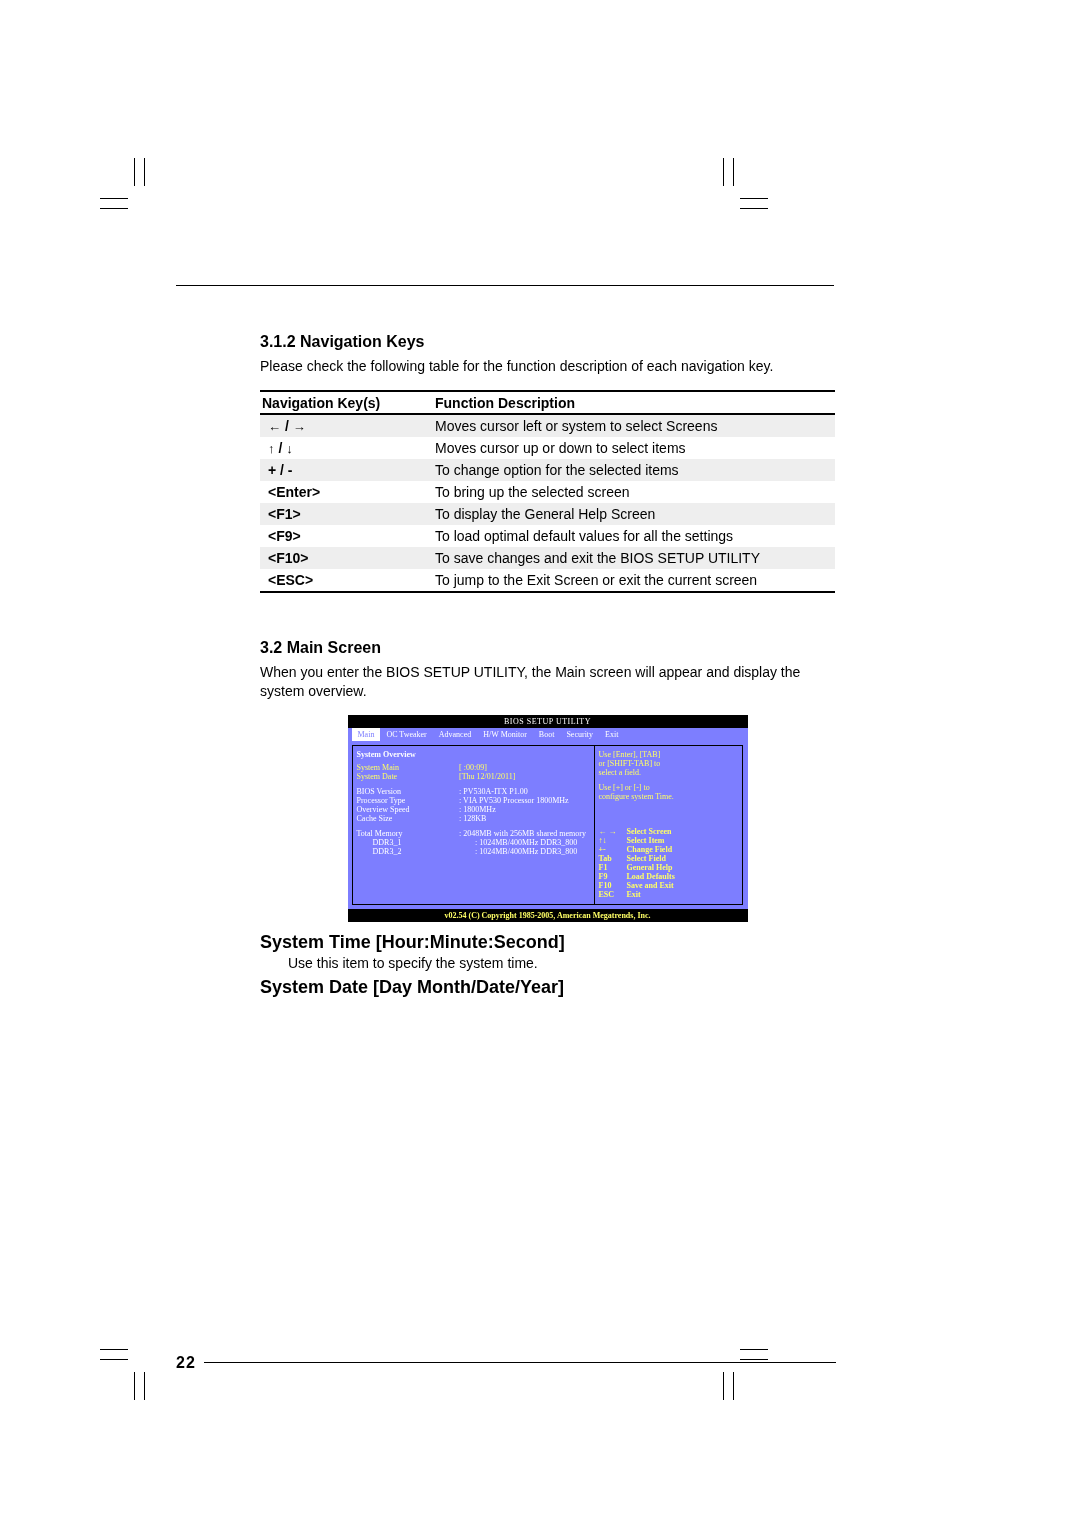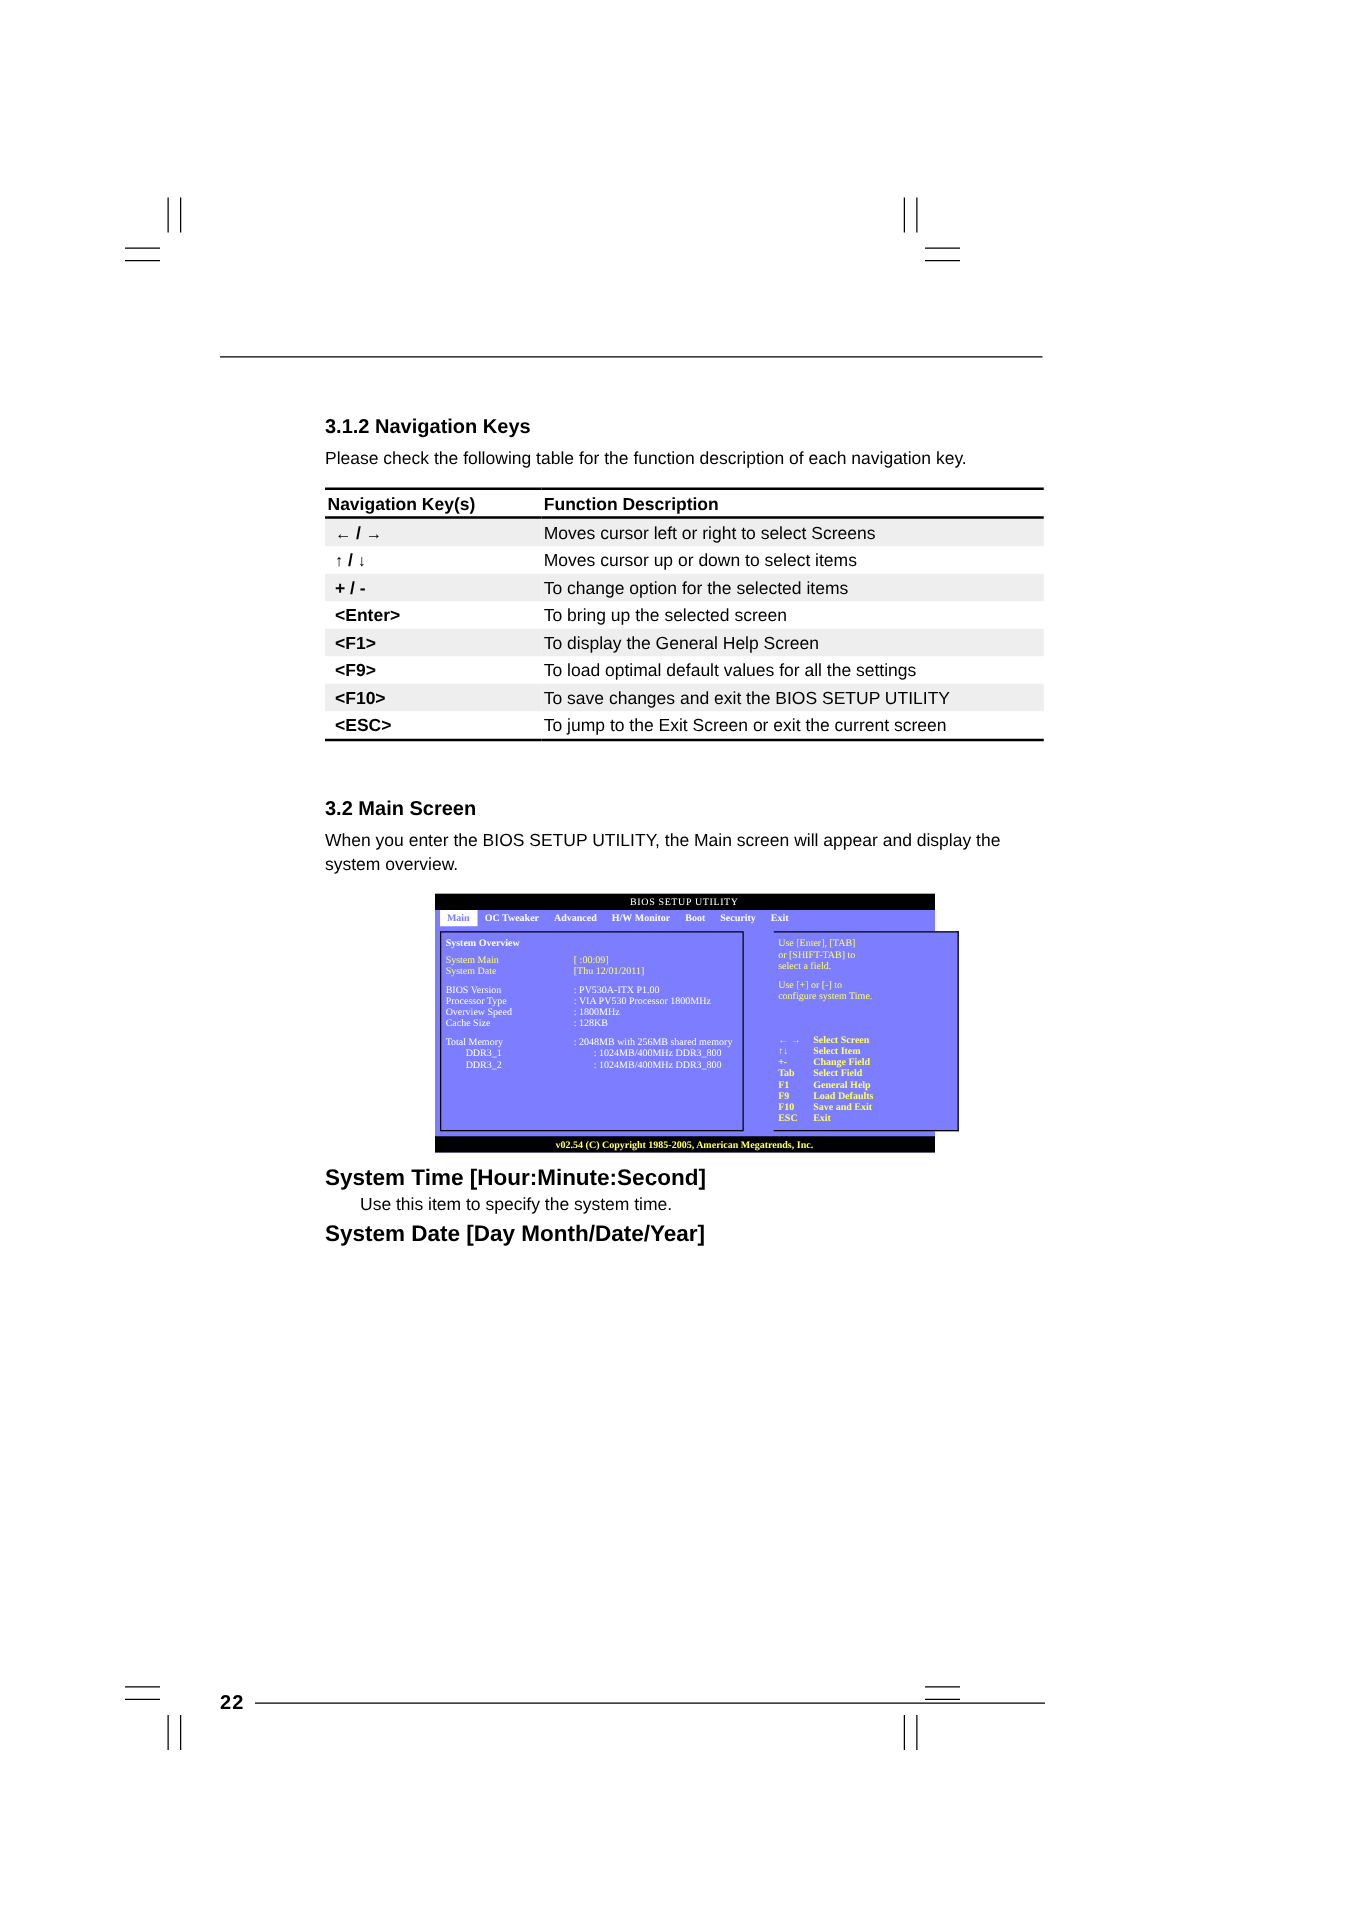--- a/index.html
+++ b/index.html
@@ -62,29 +62,28 @@
     background:#000;
     text-align:center;
     font-weight:normal;
     padding:2px 0;
     letter-spacing:0.5px;
   }
   .bios .tabs{
     display:flex;
     background:#7d7eff;
     padding:0 4px;
-    font-weight:bold;
+    font-weight:normal;
   }
   .bios .tab{padding:2px 6px;}
   .bios .tab.active{background:#fff;color:#7d7eff;}
   .bios .panel{
     display:flex;
     padding:4px;
     min-height:160px;
-    gap:24px;
   }
   .bios .left{
     flex:0 0 62%;
     border:1px solid #000;
     background:#7d7eff;
     padding:4px;
     box-sizing:border-box;
   }
   .bios .right{
     flex:0 0 38%;
@@ -172,21 +171,21 @@
     <table class="nav">
       <tbody>
           <tr>
         <th style="width:165px;">Navigation Key(s)</th>
         <th>Function Description</th>
       </tr>
       </tbody>
         <tbody id="nav-rows">
           <tr class="shaded">
             <td class="key"><span style="font-size:13px;">←</span> / <span style="font-size:13px;">→</span></td>
-            <td>Moves cursor left or right to select Screens</td>
+            <td>Moves cursor left or system to select Screens</td>
           </tr>
           <tr>
             <td class="key"><span style="font-size:13px;">↑</span> / <span style="font-size:13px;">↓</span></td>
             <td>Moves cursor up or down to select items</td>
           </tr>
           <tr class="shaded">
             <td class="key">+  /  -</td>
             <td>To change option for the selected items</td>
           </tr>
           <tr>

